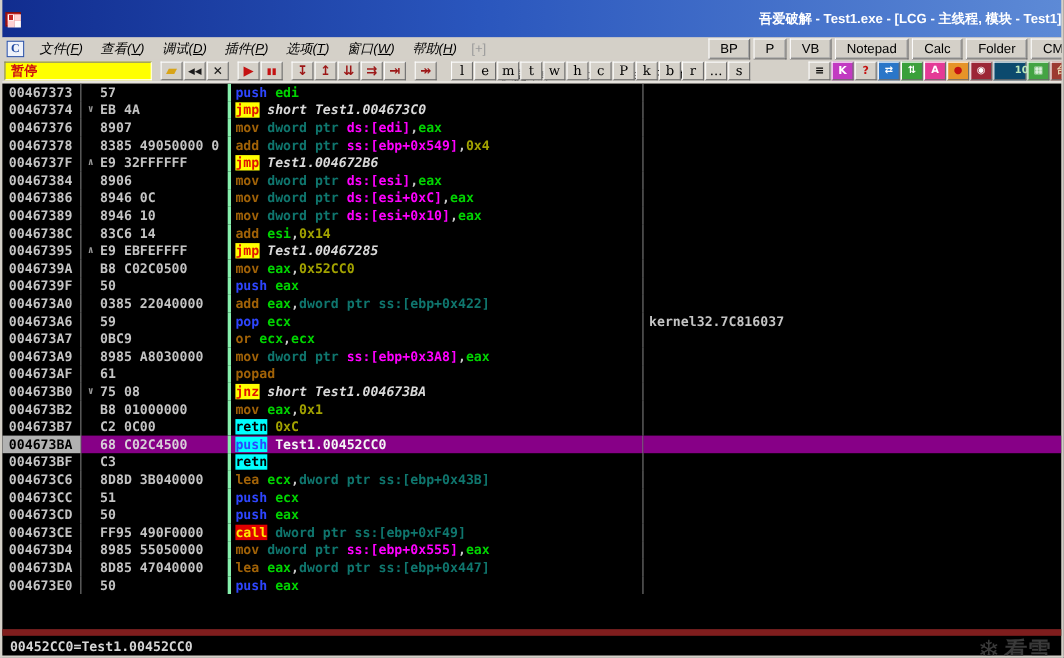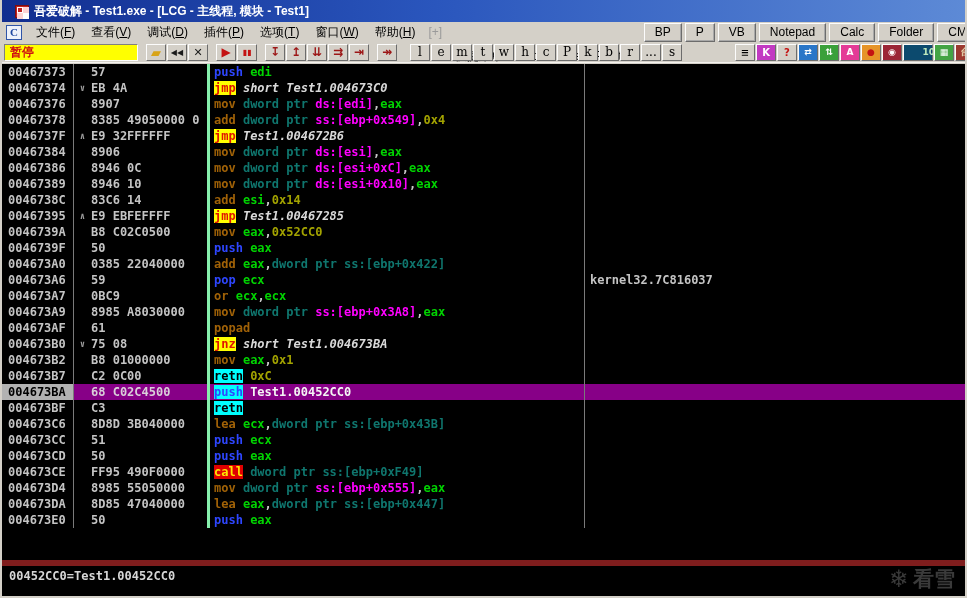--- a/index.html
+++ b/index.html
@@ -4,23 +4,23 @@
 <style>
   html,body{margin:0;padding:0;background:#555;}
   *{box-sizing:border-box;}
   .window{
     width:967px;height:598px;position:relative;margin:0 auto;
     background:#d4d0c8;
     border-left:2px solid #d4d0c8;border-right:2px solid #d4d0c8;border-bottom:2px solid #d4d0c8;
     font-family:"Liberation Sans",sans-serif;overflow:hidden;
   }
   
-  .titlebar{height:22px;display:flex;align-items:center;padding-left:13px;
+  .titlebar{height:34px;display:flex;align-items:center;padding-left:3px;
     background:linear-gradient(90deg,#112d8f 0%,#2a56bd 45%,#5d8ad6 100%);
-    color:#fff;font:bold 12px "Liberation Sans",sans-serif;white-space:nowrap;}
+    color:#fff;font:bold 12px "Liberation Sans",sans-serif;white-space:nowrap;justify-content:space-between;}
   .app-icon{width:14px;height:13px;margin-right:5px;background:#c32222;border:1px solid #7d0f0f;
     position:relative;flex:none;}
   .app-icon::before{content:"";position:absolute;left:2px;top:2px;width:4px;height:4px;
     box-shadow:0 0 0 1px #fff, 6px 0 0 1px #ffd3d3, 0 6px 0 1px #ffd3d3, 6px 6px 0 1px #fff;}
   
   .menubar{height:20px;background:#d4d0c8;display:flex;align-items:center;
     font:12px "Liberation Sans",sans-serif;color:#000;white-space:nowrap;}
   .mdi-icon{width:16px;height:15px;margin:0 6px 0 4px;background:#eef2fa;border:1px solid #2f55a8;
     color:#1f48a0;font:bold 11px "Liberation Serif",serif;display:flex;align-items:center;justify-content:center;flex:none;}
   .menu-item{padding:2px 8px;cursor:default;}
@@ -81,21 +81,21 @@
 
 <div class="window">
 
   <div class="titlebar">
     <span class="app-icon"></span>
     <span>吾爱破解 - Test1.exe - [LCG -  主线程, 模块 - Test1]</span>
   </div>
 
   <div class="menubar">
     <span class="mdi-icon">C</span>
-    <span id="menu-items" style="display:flex;align-items:center;">
+    <span id="menu-items" style="display:flex;align-items:center;font-style:italic;">
         <span class="menu-item">文件(<u>F</u>)</span>
         <span class="menu-item">查看(<u>V</u>)</span>
         <span class="menu-item">调试(<u>D</u>)</span>
         <span class="menu-item">插件(<u>P</u>)</span>
         <span class="menu-item">选项(<u>T</u>)</span>
         <span class="menu-item">窗口(<u>W</u>)</span>
         <span class="menu-item">帮助(<u>H</u>)</span>
       </span>
     <span class="menu-plus">[+]</span>
     <span id="menu-extra" style="display:flex;align-items:center;margin-top:48px;">

